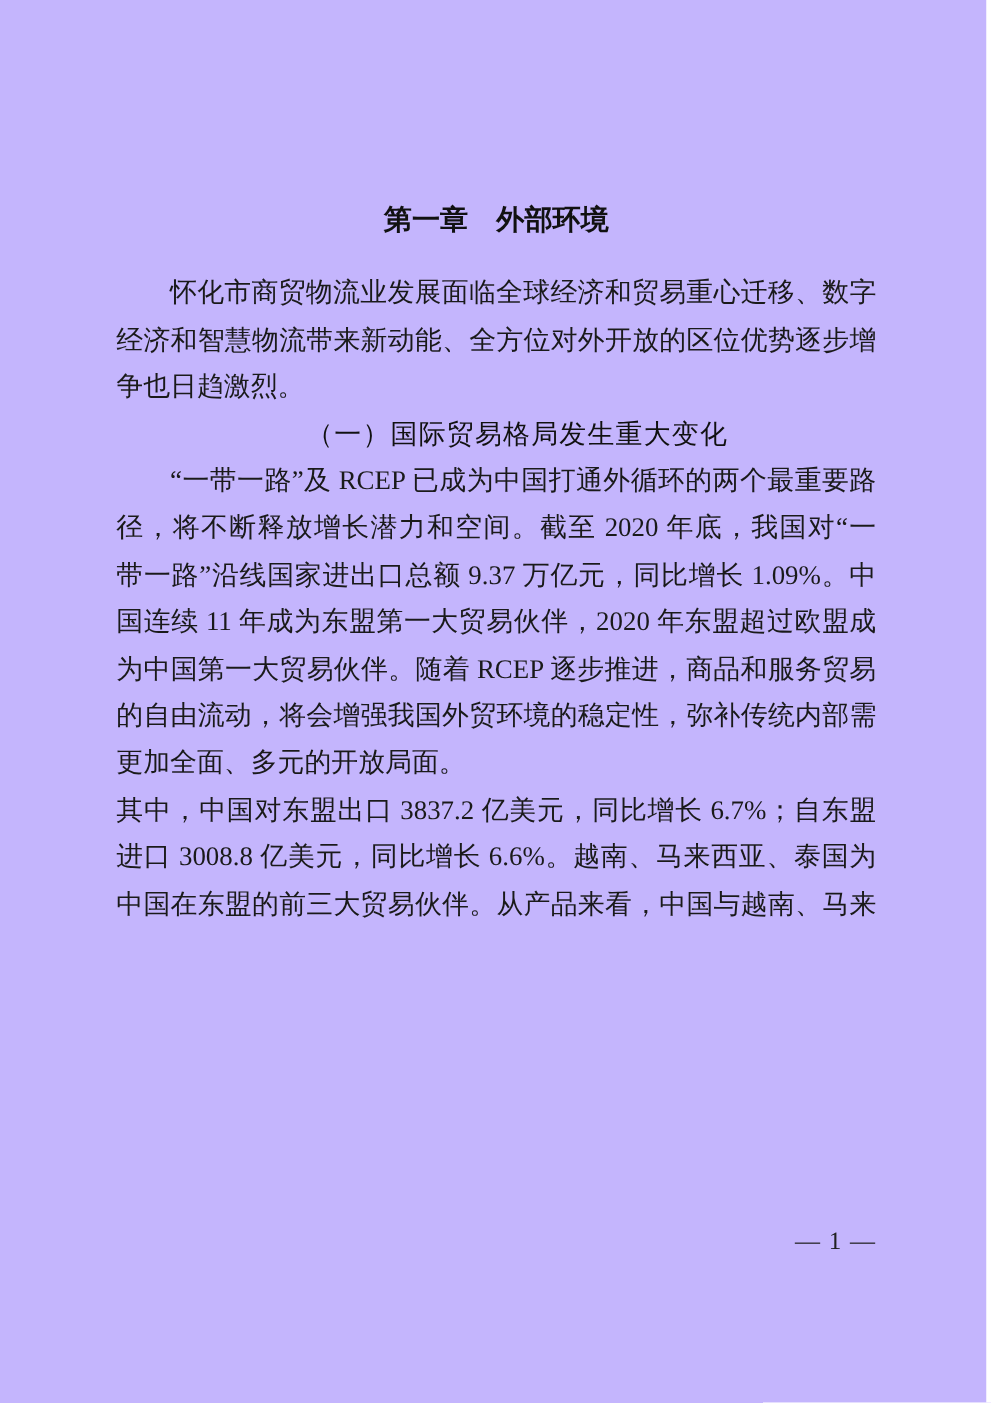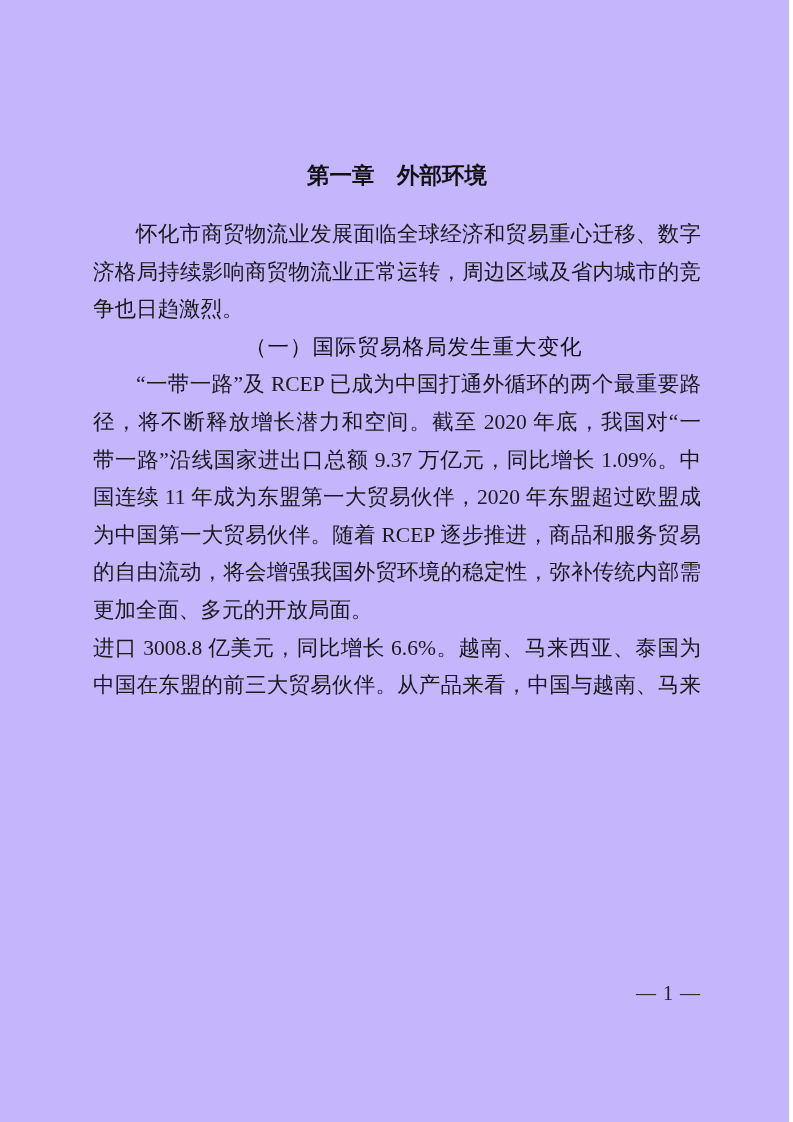--- a/index.html
+++ b/index.html
@@ -83,38 +83,39 @@
 </head>
 <body>
 
 <div class="page">
   <div class="doc">
 
     <h1 class="chapter-title">第一章　外部环境</h1>
 
     <div class="para">
       <div class="line first">怀化市商贸物流业发展面临全球经济和贸易重心迁移、数字</div>
-      <div class="line">济格局持续影响商贸物流业正常运转，周边区域及省内城市的竞</div>
+      <div class="line">经济和智慧物流带来新动能、全方位对外开放的区位优势逐步增</div>
       <div class="line last">争也日趋激烈。</div>
     </div>
 
 
     <div class="heading2">（一）国际贸易格局发生重大变化</div>
 
     <div class="para">
       <div class="line first">“一带一路”及 RCEP 已成为中国打通外循环的两个最重要路</div>
       <div class="line">径，将不断释放增长潜力和空间。截至 2020 年底，我国对“一</div>
       <div class="line">带一路”沿线国家进出口总额 9.37 万亿元，同比增长 1.09%。中</div>
       <div class="line">国连续 11 年成为东盟第一大贸易伙伴，2020 年东盟超过欧盟成</div>
       <div class="line">为中国第一大贸易伙伴。随着 RCEP 逐步推进，商品和服务贸易</div>
       <div class="line">的自由流动，将会增强我国外贸环境的稳定性，弥补传统内部需</div>
       <div class="line last">更加全面、多元的开放局面。</div>
     </div>
 
     <div class="para">
+      <div class="line">其中，中国对东盟出口 3837.2 亿美元，同比增长 6.7%；自东盟</div>
       <div class="line">进口 3008.8 亿美元，同比增长 6.6%。越南、马来西亚、泰国为</div>
       <div class="line">中国在东盟的前三大贸易伙伴。从产品来看，中国与越南、马来</div>
     </div>
 
   </div>
 
   <div class="footer">— 1 —</div>
 </div>
 
 </body></html>

